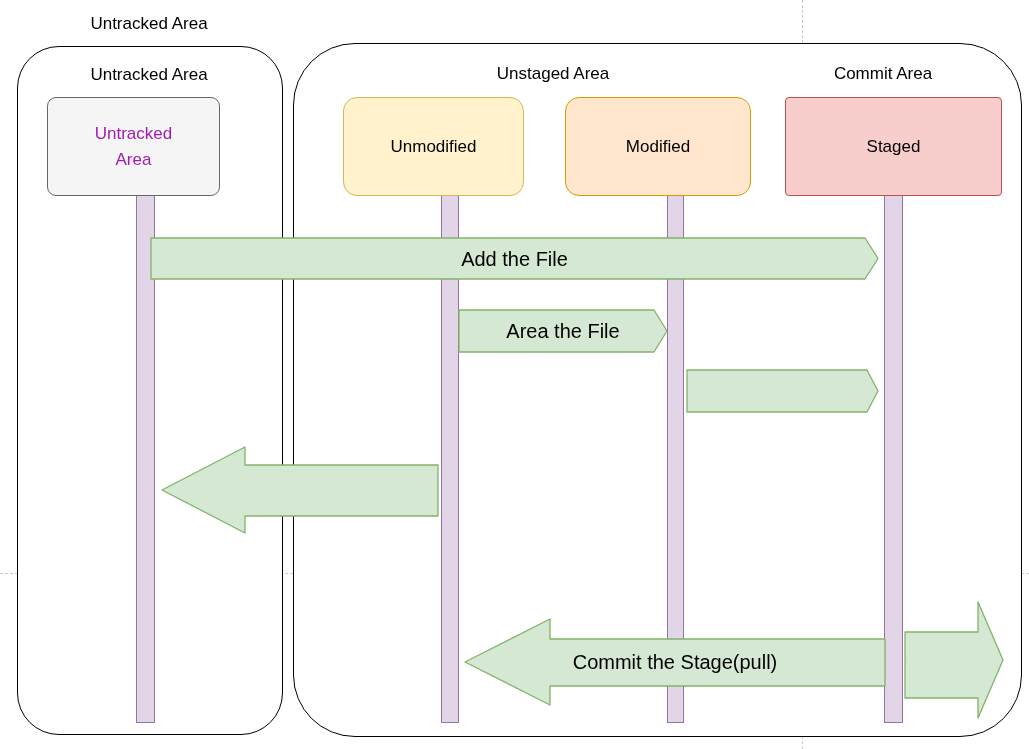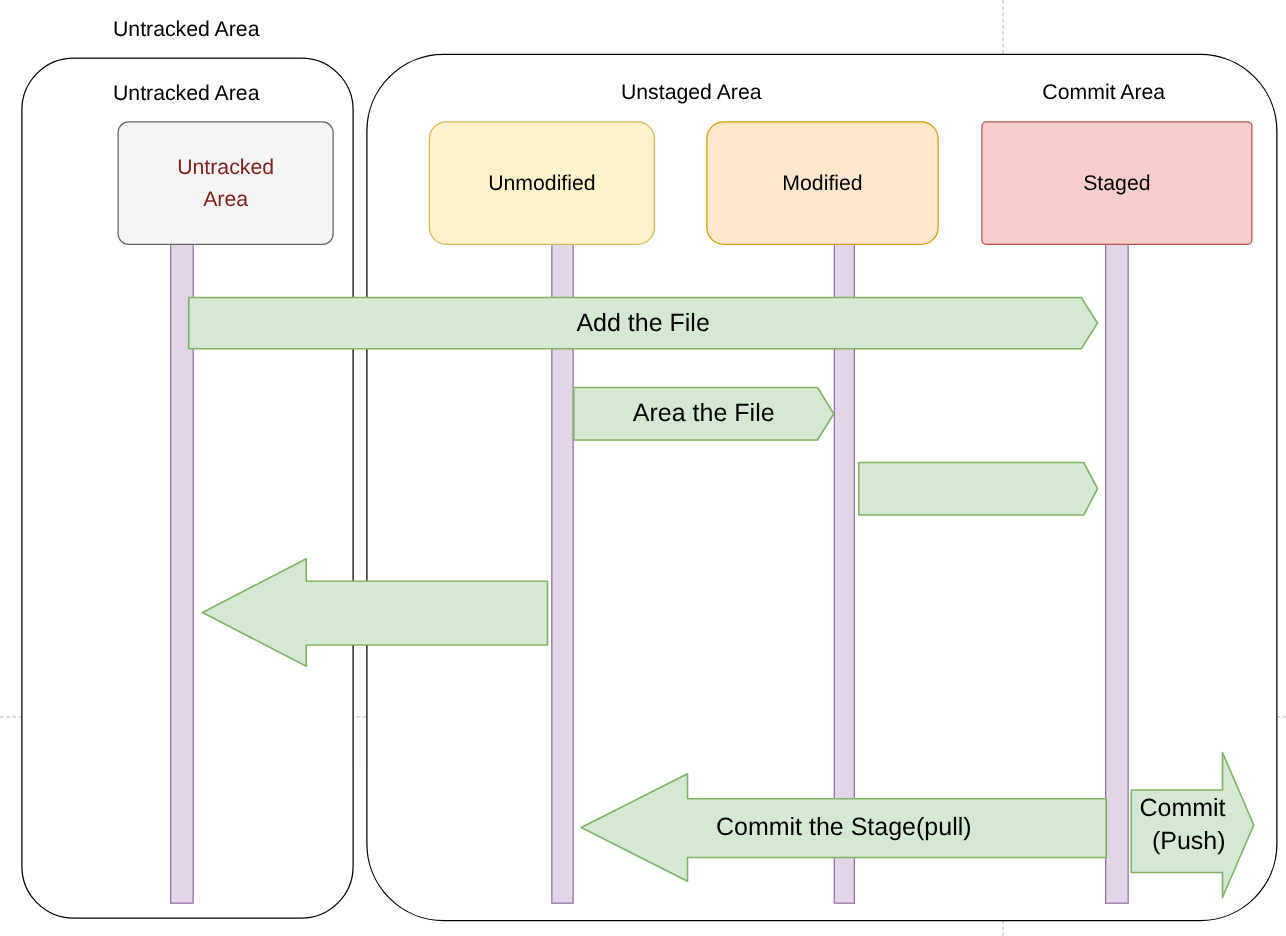--- a/index.html
+++ b/index.html
@@ -19,21 +19,21 @@
   .lbl{font-size:17px;line-height:22px;text-align:center;z-index:2;}
   .outer-untracked{left:16px;top:13px;width:266px;}
   .outer-tracked{left:300px;top:13px;width:720px;}
   .inner-untracked{left:17px;top:64px;width:264px;}
   .inner-unstaged{left:453px;top:63px;width:200px;}
   .inner-staging{left:783px;top:63px;width:200px;}
   
   .box{display:flex;align-items:center;justify-content:center;font-size:17px;line-height:26px;
        text-align:center;z-index:3;box-sizing:border-box;}
   .box-untracked{left:47px;top:97px;width:173px;height:99px;border-radius:9px;
-       background:#f5f5f5;border:1.4px solid #666666;color:#7f1d1d;white-space:pre-line;margin-left:47px;}
+       background:#f5f5f5;border:1.4px solid #666666;color:#a21caf;white-space:pre-line;}
   .box-unmodified{left:343px;top:97px;width:181px;height:99px;border-radius:14px;
        background:#fff2cc;border:1.4px solid #d6b656;}
   .box-modified{left:565px;top:97px;width:186px;height:99px;border-radius:14px;
        background:#ffe6cc;border:1.4px solid #d79b00;}
   .box-staged{left:785px;top:97px;width:217px;height:99px;border-radius:4px;
        background:#f8cecc;border:1.4px solid #b85450;}
   
   .lifeline{background:#e1d5e7;border:1.3px solid #9673a6;box-sizing:border-box;z-index:2;}
   .life-untracked{left:136px;top:195px;width:19px;height:528px;}
   .life-unmodified{left:441px;top:195px;width:18px;height:528px;}
@@ -99,16 +99,14 @@
   </svg>
 
   <svg class="abs arrow-svg a-pull" width="420" height="86" viewBox="0 0 420 86">
     <polygon class="garrow" points="0,43 85,0 85,20 420,20 420,67 85,67 85,86"></polygon>
   </svg>
   <div class="abs arrow-label a-pull">Commit the Stage(pull)</div>
 
   <svg class="abs arrow-svg a-push" width="98" height="116" viewBox="0 0 98 116">
     <polygon class="garrow" points="0,30 73,30 73,0 98,58 73,116 73,96 0,96"></polygon>
   </svg>
-  <div class="abs arrow-label a-push a-push-label">Commit
-(Push)</div>
 
 </div>
 
 </body></html>

